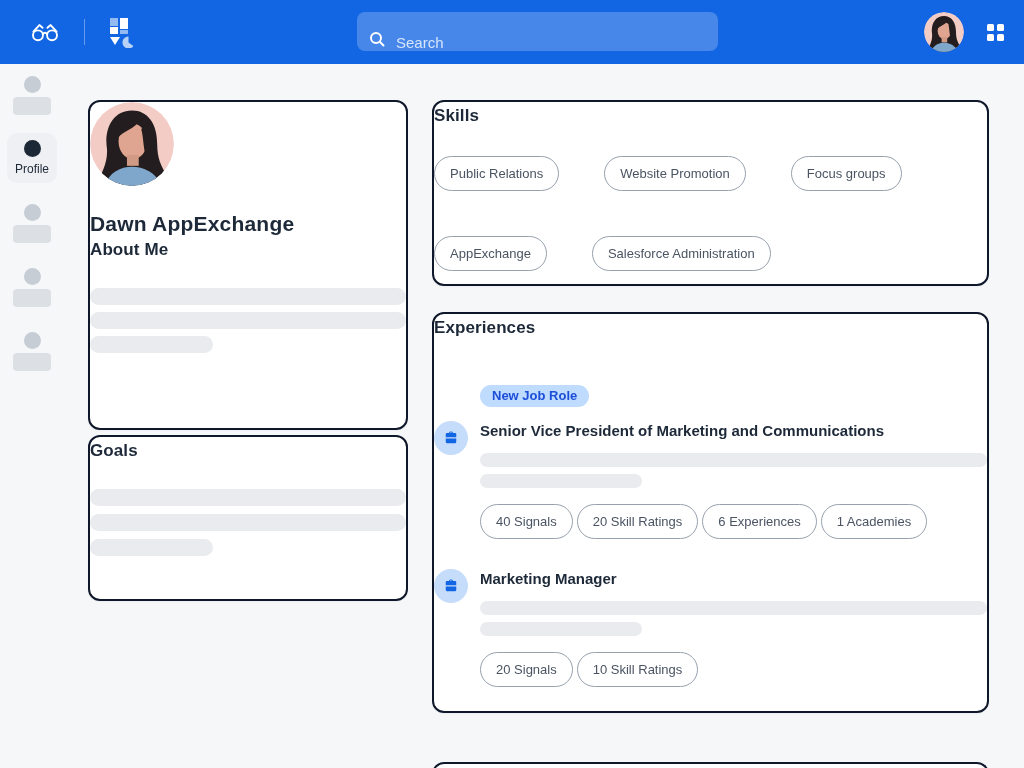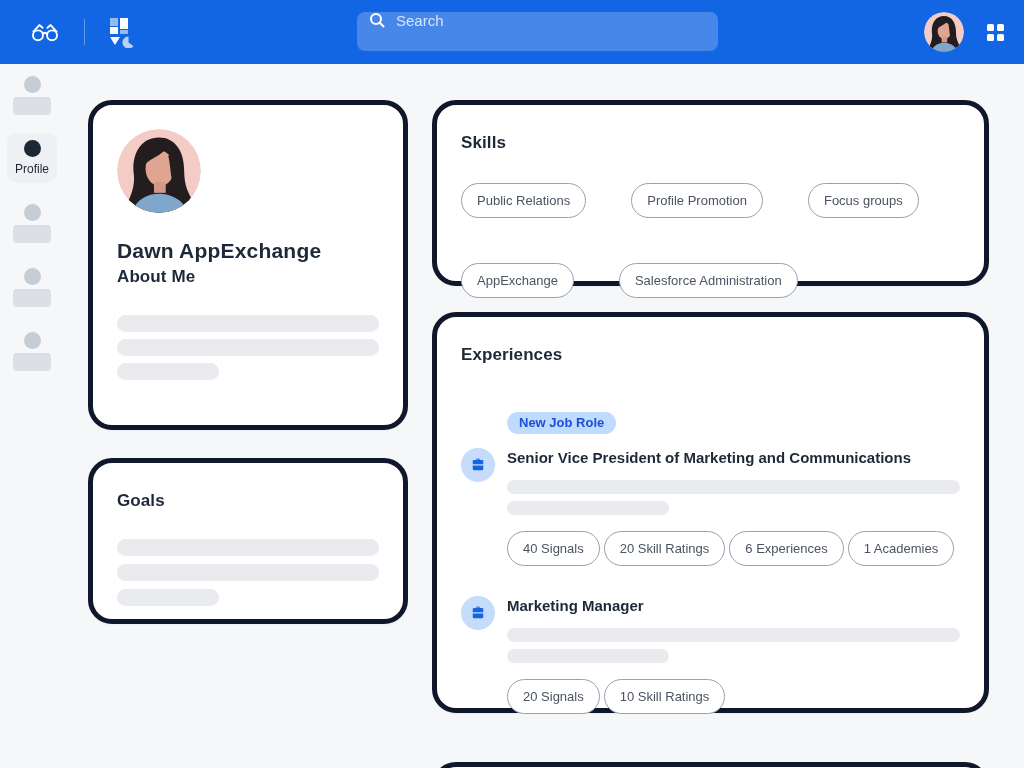--- a/index.html
+++ b/index.html
@@ -6,52 +6,52 @@
   html,body { width:1024px; height:768px; }
   body { font-family:"Liberation Sans", sans-serif; background:#f6f7f9; overflow:hidden; }
   .app { position:relative; width:1024px; height:768px; background:#f6f7f9; overflow:hidden; }
 
   
   .navbar { position:absolute; top:0; left:0; width:1024px; height:64px; background:#1266e3; display:flex; align-items:center; }
   .nav-left { display:flex; align-items:center; height:100%; }
   .glasses-logo { margin-left:30px; width:30px; height:22px; display:flex; align-items:center; }
   .nav-divider { width:1px; height:26px; background:rgba(255,255,255,.35); margin:0 0 0 24px; }
   .brand-logo { margin-left:22px; width:30px; height:32px; }
-  .search-wrap { position:absolute; left:357px; top:12px; width:361px; height:39px; background:rgba(255,255,255,.22); border-radius:8px; display:flex; align-items:flex-start; padding:0 12px; }
+  .search-wrap { position:absolute; left:357px; top:12px; width:361px; height:39px; background:rgba(255,255,255,.22); border-radius:8px; display:flex; align-items:flex-end; padding:0 12px; }
   .search-wrap svg { flex:0 0 auto; }
   .search-input { flex:1; margin-left:11px; background:transparent; border:none; outline:none; color:#fff; font-size:15px; font-family:"Liberation Sans", sans-serif; }
   .search-input::placeholder { color:rgba(255,255,255,.78); }
   .nav-right { position:absolute; right:0; top:0; height:64px; display:flex; align-items:center; }
   .nav-avatar { width:40px; height:40px; border-radius:50%; overflow:hidden; flex:0 0 auto; }
   .apps-grid { margin-left:23px; margin-right:20px; width:17px; height:17px; display:grid; grid-template-columns:7px 7px; grid-template-rows:7px 7px; gap:3px; cursor:pointer; }
   .apps-grid span { background:#fff; border-radius:1.5px; }
 
   
   .sidebar { position:absolute; left:0; top:64px; width:64px; height:704px; }
   .side-item { position:absolute; left:0; width:64px; display:flex; flex-direction:column; align-items:center; gap:4px; }
   .sk-circle { width:17px; height:17px; border-radius:50%; background:#c7cdd5; }
   .sk-bar { width:38px; height:18px; border-radius:4px; background:#dce0e5; }
   .side-active { position:absolute; left:7px; top:69px; width:50px; height:50px; background:#eef0f3; border-radius:10px; display:flex; flex-direction:column; align-items:center; padding-top:7px; gap:5px; cursor:pointer; }
   .side-active .dot { width:17px; height:17px; border-radius:50%; background:#1d2837; }
   .side-active .lbl { font-size:12px; color:#1d2837; font-weight:500; }
 
   
-  .card { position:absolute; background:#fff; border:5px solid #0f172a; border-radius:24px; box-shadow:0 1px 2px rgba(16,24,40,.04); padding:24px; }
+  .card { position:absolute; background:#fff; border:2px solid #0f172a; border-radius:12px; box-shadow:0 1px 2px rgba(16,24,40,.04); }
   .card h2 { margin-top:4px; font-size:17px; font-weight:700; color:#1d2939; letter-spacing:.1px; }
 
   .card-profile { left:88px; top:100px; width:320px; height:330px; }
   .profile-photo { width:84px; height:84px; border-radius:50%; overflow:hidden; }
   .profile-name { margin-top:26px; font-size:21px; font-weight:700; color:#1d2939; letter-spacing:.2px; }
   .about-heading { margin-top:28px; font-size:17px; font-weight:700; color:#1d2939; }
   .skel-group { margin-top:28px; display:flex; flex-direction:column; gap:7px; }
   .skel { height:17px; border-radius:9px; background:#e9ebee; }
   .skel.w-full { width:100%; }
   .skel.w-short { width:39%; }
 
-  .card-goals { left:88px; top:458px; width:320px; height:166px; }
+  .card-goals { left:88px; top:435px; width:320px; height:166px; }
   .card-goals .skel-group { margin-top:28px; gap:8px; }
 
   .card-skills { left:432px; top:100px; width:557px; height:186px; }
   .pill-wrap { margin-top:30px; display:flex; flex-wrap:wrap; column-gap:7px; row-gap:12px;gap:45px; }
   .pill { display:inline-flex; align-items:center; height:35px; padding:0 15px; border:1px solid #97a1ad; border-radius:18px; background:#fff; color:#4a5462; font-size:13px; white-space:nowrap; cursor:pointer; }
 
   .card-exp { left:432px; top:312px; width:557px; height:401px; }
   .exp-entries { margin-top:47px; }
   .exp-entry { display:grid; grid-template-columns:34px 1fr; column-gap:12px; }
   .exp-entry + .exp-entry { margin-top:30px; }
@@ -190,21 +190,21 @@
       <div class="skel w-full"></div>
       <div class="skel w-full"></div>
       <div class="skel w-short"></div>
     </div>
   </section>
 
   <section class="card card-skills">
     <h2>Skills</h2>
     <div class="pill-wrap">
       <span class="pill">Public Relations</span>
-      <span class="pill">Profile Promotion</span>
+      <span class="pill">Website Promotion</span>
       <span class="pill">Focus groups</span>
       <span class="pill">AppExchange</span>
       <span class="pill">Salesforce Administration</span>
     </div>
   </section>
 
   <section class="card card-exp">
     <h2>Experiences</h2>
     <div class="exp-entries">
 

